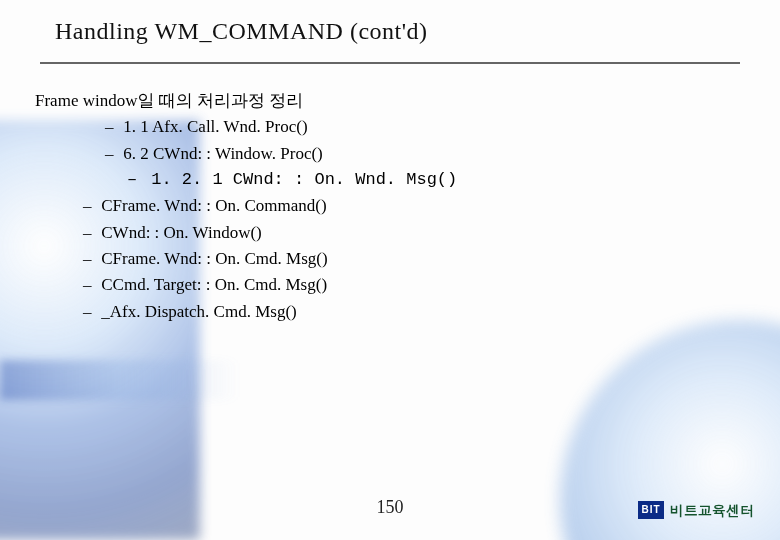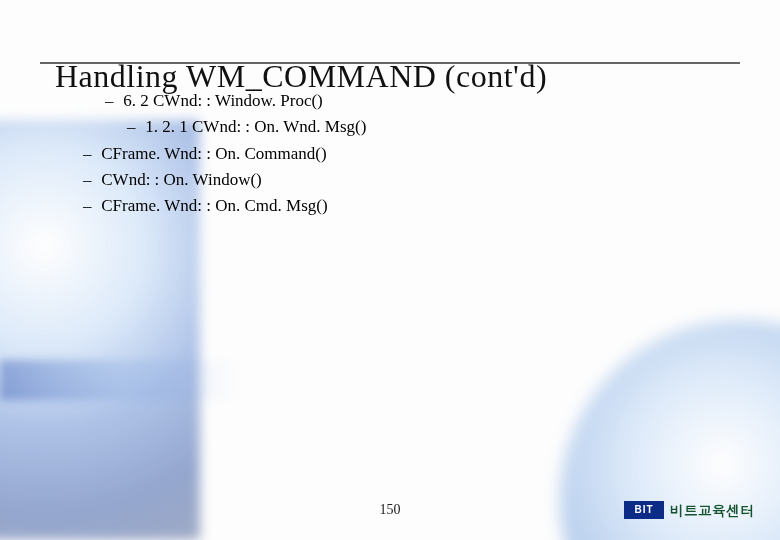--- a/index.html
+++ b/index.html
@@ -35,65 +35,64 @@
     left: 0; top: 360px;
     width: 240px; height: 40px;
     background: linear-gradient(90deg, rgba(30,70,170,0.6), rgba(120,160,220,0.4), rgba(255,255,255,0));
     filter: blur(4px);
     opacity: 0.6;
   }
 
   .title {
     position: absolute;
     left: 55px; top: 18px;
-    font-size: 32px;
+    font-size: 24px;
     color: #111;
     letter-spacing: 0.5px;
-    margin-top: 40px;
   }
   .title-rule {
     position: absolute;
     left: 40px; right: 40px; top: 62px;
     height: 2px;
     background: #666;
   }
 
   .content {
     position: absolute;
     left: 35px; top: 88px;
     font-size: 17px;
     line-height: 1.55;
     color: #000;
   }
   .lead { font-family: "Times New Roman", serif; }
   .row { white-space: pre; }
   .dash { display: inline-block; width: 14px; }
   .indent0 { padding-left: 48px; }
   .indent1 { padding-left: 70px; }
-  .indent2 { padding-left: 92px; }
+  .indent2 { padding-left: 92px; font-family: Liberation Mono, monospace; }
 
   .page-num {
     position: absolute;
     left: 50%; bottom: 22px;
     transform: translateX(-50%);
-    font-size: 14px;
+    font-size: 18px;
     color: #222;
     font-family: "Times New Roman", serif;
     margin-top: 36px;
   }
 
   .footer-logo {
     position: absolute;
     right: 26px; bottom: 20px;
     display: flex;
     align-items: center;
     gap: 6px;
   }
   .logo-box {
-    width: 40px; height: 18px;
+    width: 26px; height: 18px;
     background: #0b2b86;
     color: #fff;
     font: bold 10px/18px "Arial", sans-serif;
     text-align: center;
     letter-spacing: 1px;
   }
   .logo-text {
     color: #14532d;
     font: bold 14px "Dotum", "Gulim", sans-serif;
   }
@@ -102,26 +101,30 @@
 <body>
 
 <div class="bg-deco-left"></div>
 <div class="bg-deco-stripe"></div>
 <div class="bg-deco-right"></div>
 
 <div class="title">Handling WM_COMMAND (cont'd)</div>
 <div class="title-rule"></div>
 
 <div class="content">
+  <div class="lead">Frame window일 때의 처리과정 정리</div>
   <div id="items">
+      <div class="row indent1"><span class="dash">–</span> <span>1. 1 Afx. Call. Wnd. Proc()</span></div>
       <div class="row indent1"><span class="dash">–</span> <span>6. 2 CWnd: : Window. Proc()</span></div>
       <div class="row indent2"><span class="dash">–</span> <span>1. 2. 1 CWnd: : On. Wnd. Msg()</span></div>
       <div class="row indent0"><span class="dash">–</span> <span>CFrame. Wnd: : On. Command()</span></div>
       <div class="row indent0"><span class="dash">–</span> <span>CWnd: : On. Window()</span></div>
       <div class="row indent0"><span class="dash">–</span> <span>CFrame. Wnd: : On. Cmd. Msg()</span></div>
+      <div class="row indent0"><span class="dash">–</span> <span>CCmd. Target: : On. Cmd. Msg()</span></div>
+      <div class="row indent0"><span class="dash">–</span> <span>_Afx. Dispatch. Cmd. Msg()</span></div>
     </div>
 </div>
 
 <div class="page-num">150</div>
 
 <div class="footer-logo">
   <div class="logo-box">BIT</div>
   <div class="logo-text">비트교육센터</div>
 </div>
 

